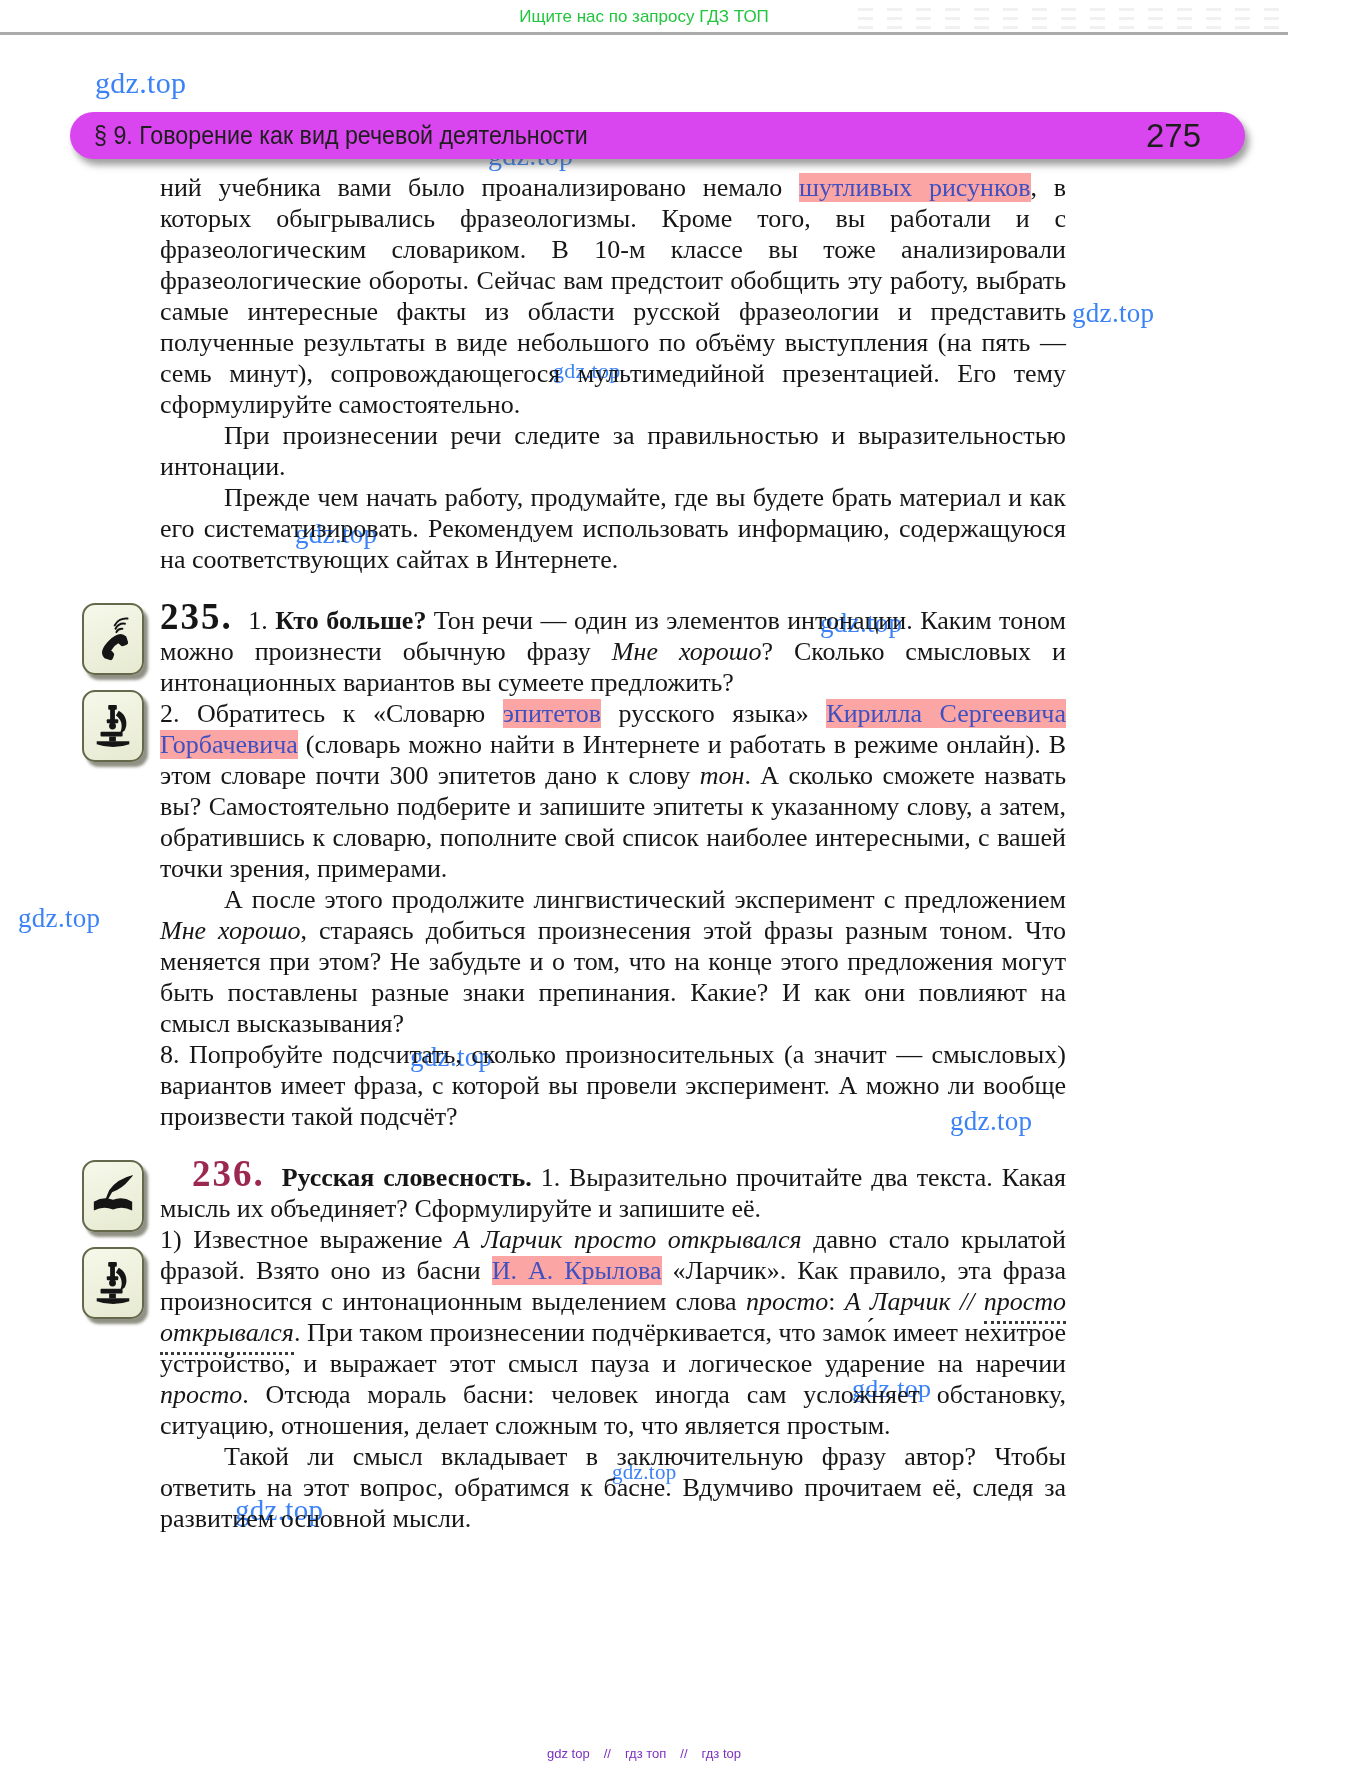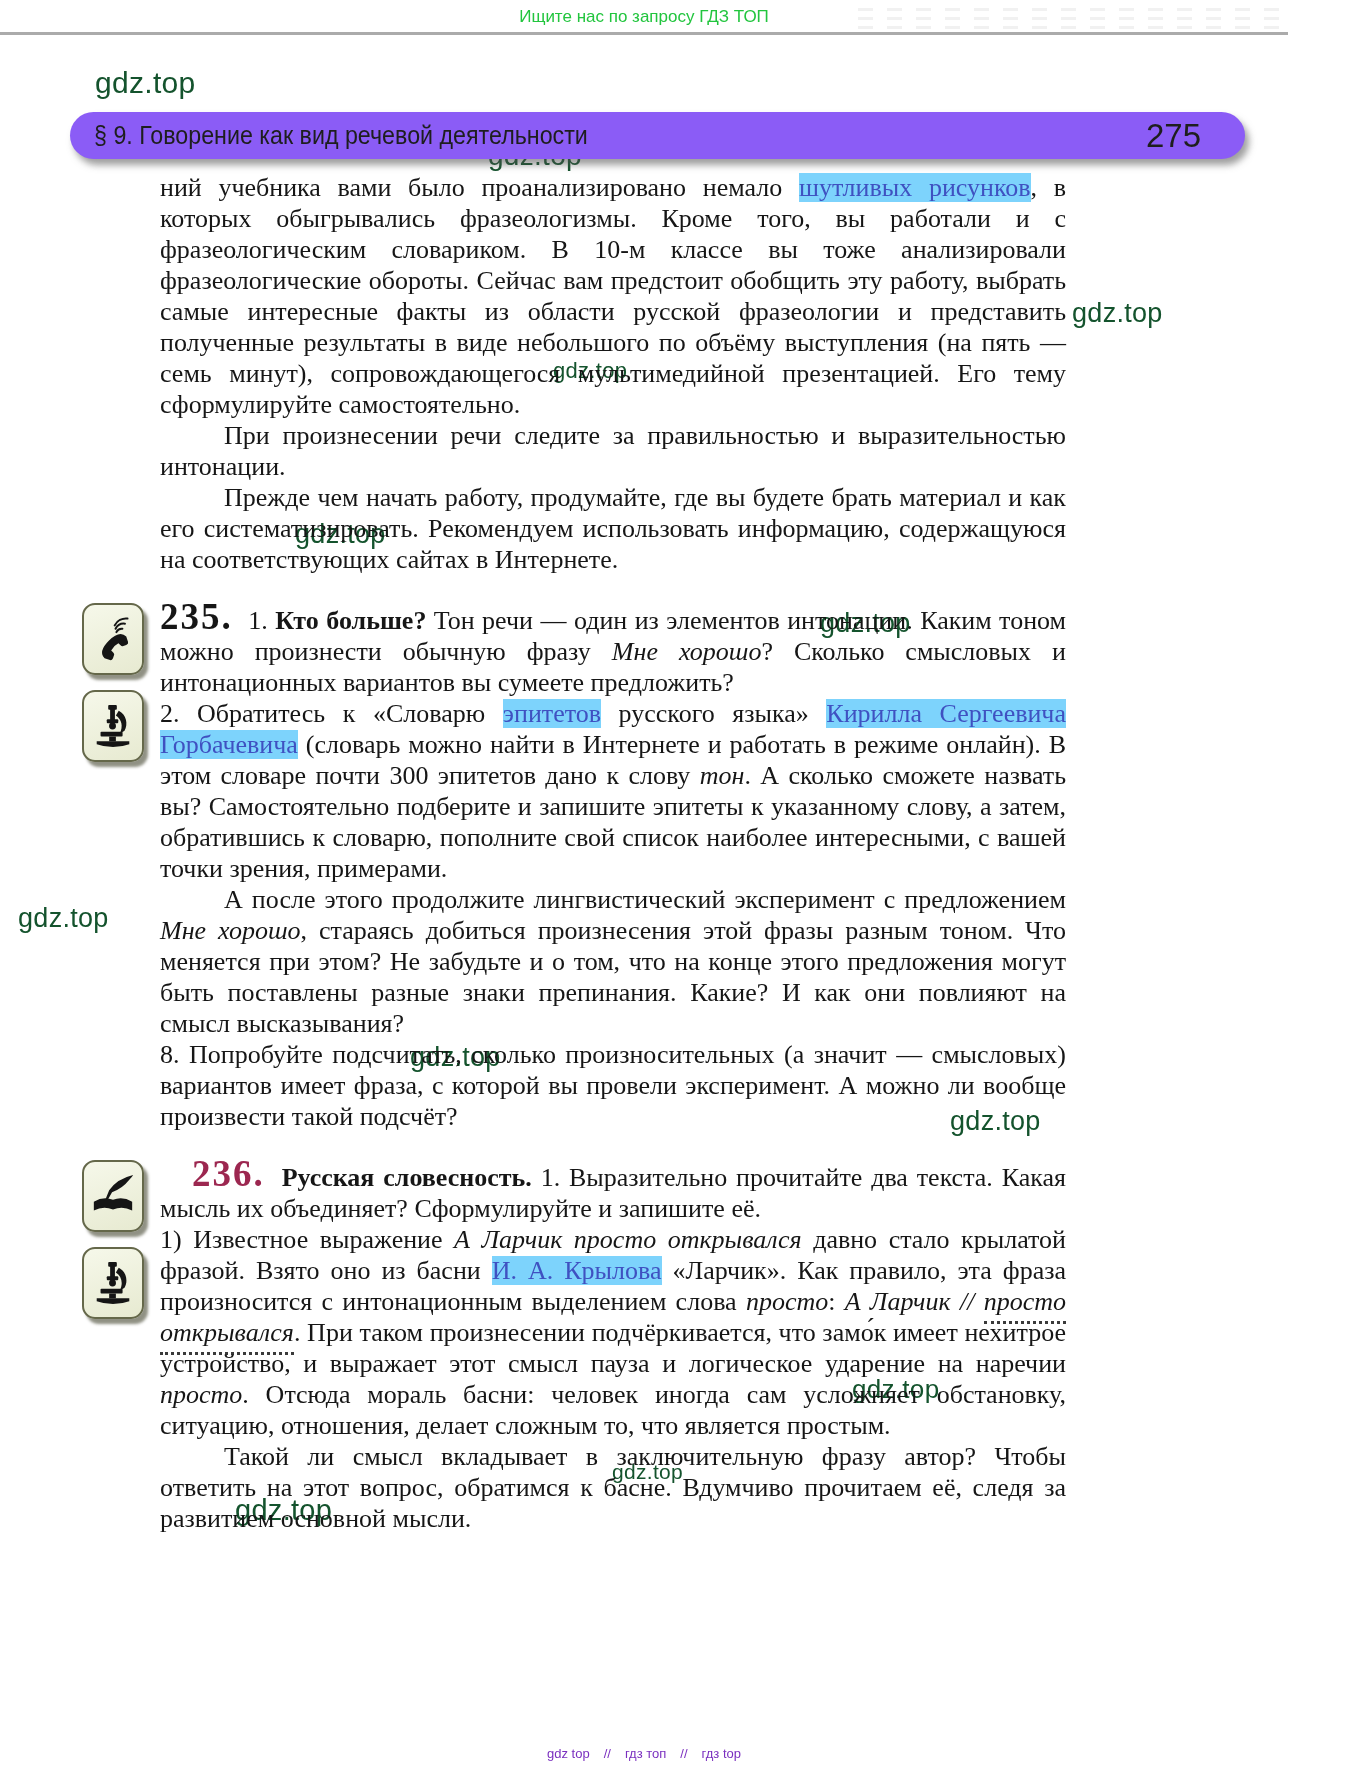--- a/index.html
+++ b/index.html
@@ -8,37 +8,37 @@
 
   
   .top-banner{position:absolute;top:7px;left:0;width:100%;text-align:center;
               font-family:"Liberation Sans",sans-serif;font-size:17px;color:#22c53e;cursor:pointer;}
   .top-line{position:absolute;top:32px;left:0;width:100%;height:3px;background:#ababab;}
   .faint-marks{position:absolute;top:2px;right:0;width:430px;height:30px;opacity:.55;}
   .faint-marks div{height:3px;margin:6px 0;
      background:repeating-linear-gradient(to right,rgba(0,0,0,.10) 0 15px,transparent 15px 29px);}
 
   
-  .wm{position:absolute;font-family:Liberation Sans, sans-serif;color:#14532d;
+  .wm{position:absolute;font-family:Liberation Serif, serif;color:#3b82f6;
       font-weight:500;letter-spacing:.3px;white-space:nowrap;}
   .wm1{left:95px;top:66px;font-size:30px;}
   .wm2{left:488px;top:140px;font-size:28px;}
   .wm3{left:1072px;top:298px;font-size:27px;}
   .wm4{left:553px;top:358px;font-size:22px;}
   .wm5{left:295px;top:519px;font-size:27px;}
   .wm6{left:820px;top:608px;font-size:27px;}
   .wm7{left:18px;top:903px;font-size:27px;}
   .wm8{left:410px;top:1042px;font-size:27px;}
   .wm9{left:950px;top:1106px;font-size:27px;}
   .wm10{left:852px;top:1374px;font-size:26px;}
   .wm11{left:612px;top:1460px;font-size:21px;}
   .wm12{left:235px;top:1494px;font-size:29px;}
 
   
-  .chapter-bar{position:absolute;left:70px;top:112px;width:1175px;height:47px;background:#8b5cf6;
+  .chapter-bar{position:absolute;left:70px;top:112px;width:1175px;height:47px;background:#d946ef;
                border-radius:26px;box-shadow:4px 6px 7px rgba(80,80,80,.55);
                display:flex;align-items:center;justify-content:space-between;
                padding:0 44px 0 24px;box-sizing:border-box;
                font-family:"Liberation Sans",sans-serif;color:#1e1e1e;}
   .chapter-title{font-size:25px;transform:scaleX(.93);transform-origin:left center;white-space:nowrap;}
   .page-number{font-size:33px;}
 
   
   .text-col{position:absolute;left:160px;top:172px;width:906px;
             font-size:26px;line-height:31px;text-align:justify;}
@@ -50,21 +50,21 @@
   .exercise{position:relative;margin-top:26px;}
   .icon-col{position:absolute;left:-78px;top:2px;width:66px;display:flex;flex-direction:column;gap:15px;}
   .icon-tile{width:62px;height:72px;background:linear-gradient(160deg,#f6f8ea,#e7ead1);
              border:2px solid #65684a;border-radius:13px;box-shadow:4px 5px 3px rgba(70,72,50,.6);
              display:flex;align-items:center;justify-content:center;box-sizing:border-box;}
   .icon-tile svg{width:46px;height:46px;display:block;}
 
   
   .s-italic{font-style:italic;}
   .s-bold{font-weight:700;}
-  .s-link{color:#3f51c1;background:#7dd3fc;text-decoration:none;cursor:pointer;}
+  .s-link{color:#3f51c1;background:#fca5a5;text-decoration:none;cursor:pointer;}
   .s-dotted{font-style:italic;border-bottom:3px dotted #3a3a3a;padding-bottom:5px;}
   .s-exnum,.s-exnum-red{font-weight:700;font-size:37px;letter-spacing:2px;padding-right:8px;}
   .s-exnum-red{color:#9c2750;margin-left:32px;}
 
   
   .footer{position:absolute;left:0;bottom:14px;width:100%;text-align:center;
           font-family:"Liberation Sans",sans-serif;font-size:13px;color:#7a2fbf;}
   .footer a,.footer span{color:#7a2fbf;margin:0 7px;text-decoration:none;cursor:pointer;}
 </style>
 </head>

